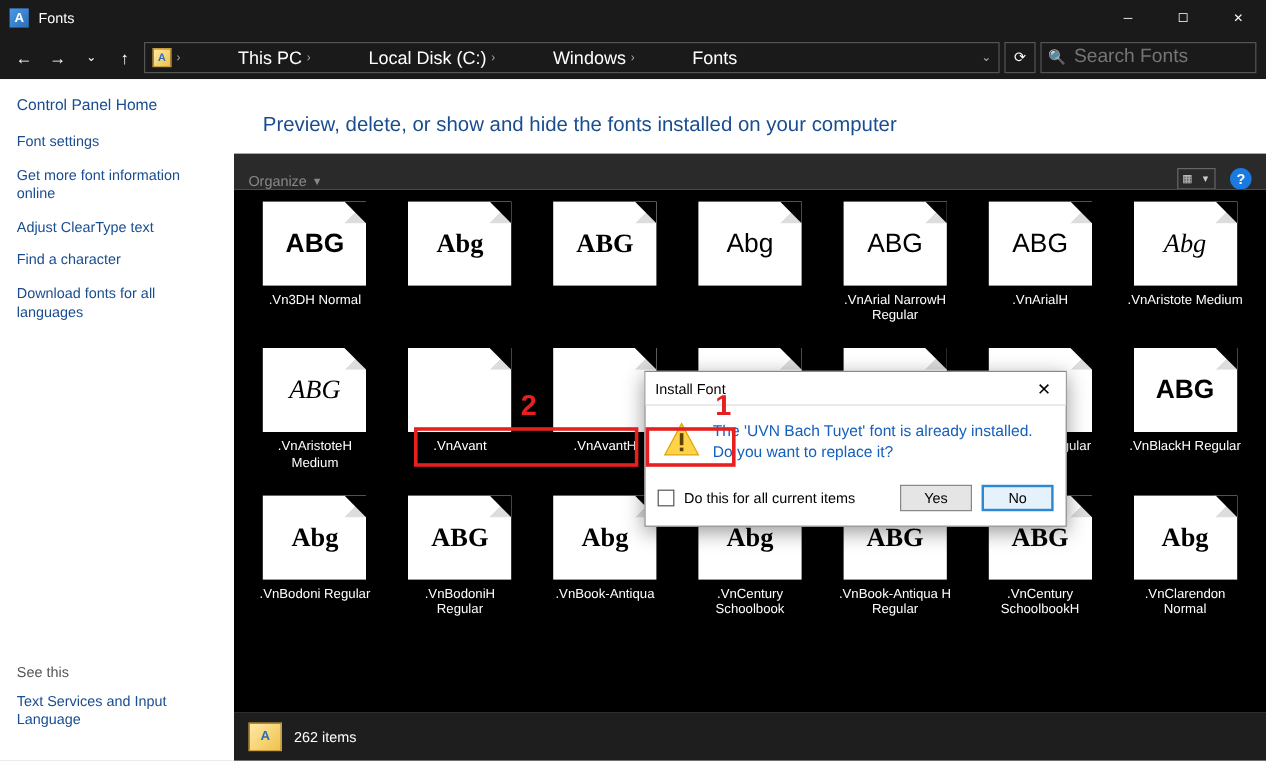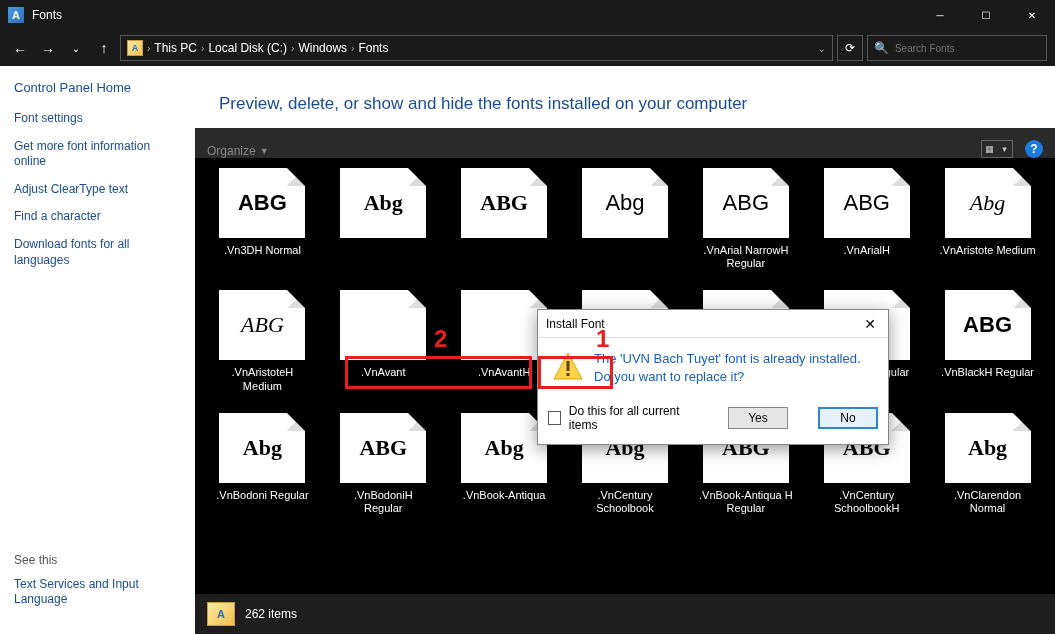--- a/index.html
+++ b/index.html
@@ -9,26 +9,26 @@
 .titlebar-left { display: flex; align-items: center; gap: 8px; padding-left: 8px; }
 .titlebar-icon { width: 16px; height: 16px; background: linear-gradient(135deg, #4a9ae8, #2c6eb5); display: flex; align-items: center; justify-content: center; font-size: 11px; font-weight: bold; color: #fff; }
 .titlebar-title { font-size: 12px; }
 .win-controls { display: flex; }
 .win-btn { width: 46px; height: 30px; display: flex; align-items: center; justify-content: center; color: #fff; font-size: 10px; }
 
 .navbar { height: 36px; background: #1a1a1a; display: flex; align-items: center; gap: 4px; padding: 0 8px; color: #fff; }
 .nav-arrow { width: 24px; height: 24px; display: flex; align-items: center; justify-content: center; font-size: 14px; }
 .breadcrumb-bar { flex: 1; height: 26px; background: #1a1a1a; border: 1px solid #555; display: flex; align-items: center; gap: 4px; padding: 0 6px; }
 .bc-icon { width: 16px; height: 16px; background: linear-gradient(135deg, #ffe9a6, #f0c14b); border: 1px solid #c89b3c; display: flex; align-items: center; justify-content: center; font-size: 9px; color: #2c6eb5; font-weight: bold; }
-.bc-item { font-size: 12px; }
+.bc-item { font-size: 15px; margin-left: 44px; }
 .bc-sep { font-size: 10px; color: #aaa; }
 .refresh-btn { width: 26px; height: 26px; display: flex; align-items: center; justify-content: center; border: 1px solid #555; }
 .search-box { width: 180px; height: 26px; background: #1a1a1a; border: 1px solid #555; display: flex; align-items: center; padding: 0 6px; gap: 6px; }
 .search-icon { font-size: 12px; color: #aaa; }
-.search-input { background: transparent; border: none; color: #eab308; font-size: 10px; outline: none; width: 100%; }
+.search-input { background: transparent; border: none; color: #eab308; font-size: 16px; outline: none; width: 100%; }
 
 .content { display: flex; height: calc(634px - 30px - 36px); }
 .sidebar { width: 195px; background: #fff; padding: 14px 14px; overflow-y: auto; display: flex; flex-direction: column; }
 .sidebar-head { color: #1a4d8f; font-size: 13px; margin-bottom: 16px; }
 .sidebar-link { color: #1a4d8f; font-size: 12px; margin-bottom: 12px; cursor: pointer; line-height: 1.3; }
 .sidebar-spacer { flex: 1; }
 .sidebar-seealso { font-size: 12px; color: #555; margin-bottom: 10px; }
 
 .main { flex: 1; background: #fff; display: flex; flex-direction: column; position: relative; }
 .main-heading { color: #1a4d8f; font-size: 17px; padding: 18px 24px 14px 24px; font-weight: normal; margin-top: 10px; }
@@ -59,21 +59,21 @@
 .dialog-title { height: 28px; display: flex; align-items: center; justify-content: space-between; padding: 0 8px; border-bottom: 1px solid #ddd; background: #fff; }
 .dialog-title-text { font-size: 12px; }
 .dialog-close { width: 20px; height: 20px; font-size: 14px; display: flex; align-items: center; justify-content: center; cursor: pointer; }
 .dialog-body { padding: 12px 14px; display: flex; gap: 10px; }
 .dialog-warn-icon { width: 32px; height: 32px; flex-shrink: 0; }
 .dialog-msg { color: #1560bd; font-size: 13px; line-height: 1.4; }
 .dialog-footer { display: flex; align-items: center; padding: 6px 10px 12px 10px; gap: 8px; }
 .dialog-check-wrap { display: flex; align-items: center; gap: 8px; flex: 1; }
 .dialog-check { width: 14px; height: 14px; border: 1px solid #555; }
 .dialog-check-label { font-size: 12px; }
-.dialog-btn { width: 60px; height: 22px; border: 1px solid #888; background: #e5e5e5; font-size: 12px; cursor: pointer; margin-left: 22px; }
+.dialog-btn { width: 60px; height: 22px; border: 1px solid #888; background: #e5e5e5; font-size: 12px; cursor: pointer; }
 .dialog-btn.focus { border: 2px solid #2c87d4; background: #e5f1fb; }
 
 .annot { position: absolute; border: 3px solid #e62020; z-index: 200; pointer-events: none; }
 .annot-1 { top: 356px; left: 538px; width: 75px; height: 33px; }
 .annot-2 { top: 356px; left: 345px; width: 187px; height: 33px; }
 .annot-label { position: absolute; font-size: 24px; font-weight: bold; color: #e62020; z-index: 201; }
 .al-1 { top: 325px; left: 596px; }
 .al-2 { top: 325px; left: 434px; }
 </style>
 </head>

